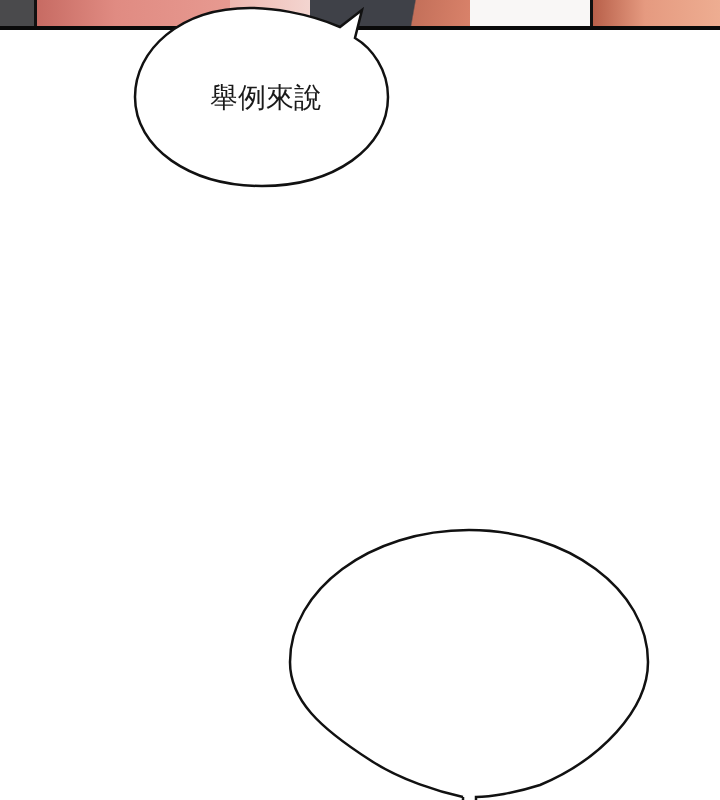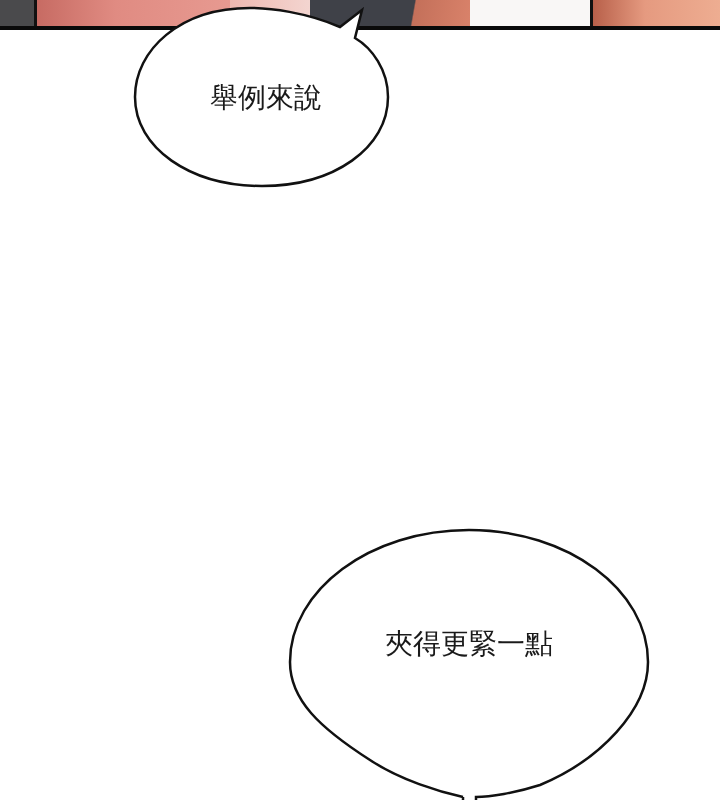--- a/index.html
+++ b/index.html
@@ -84,14 +84,13 @@
              L 476 800
              M 463 797 L 463 800" fill="#ffffff" stroke="#111111" stroke-width="2.5"></path>
   </g>
 </svg>
 
 <div id="text1" class="bubble-text">
   <div>舉例來說</div>
 </div>
 
 <div id="text2" class="bubble-text">
-  <div>夾得更緊一點</div>
 </div>
 
 </body></html>

